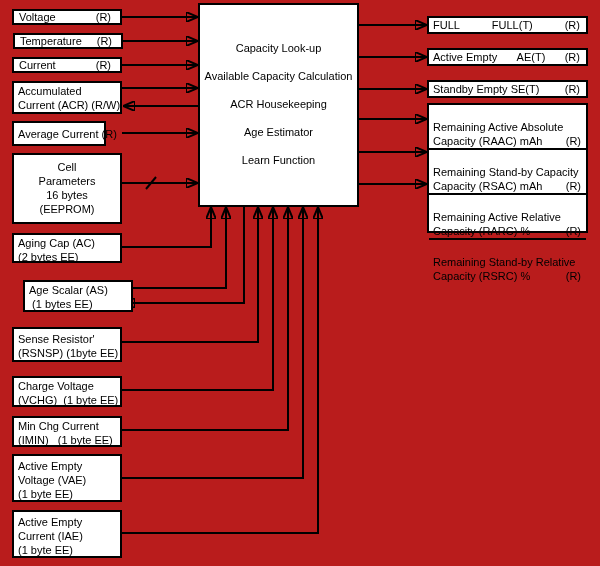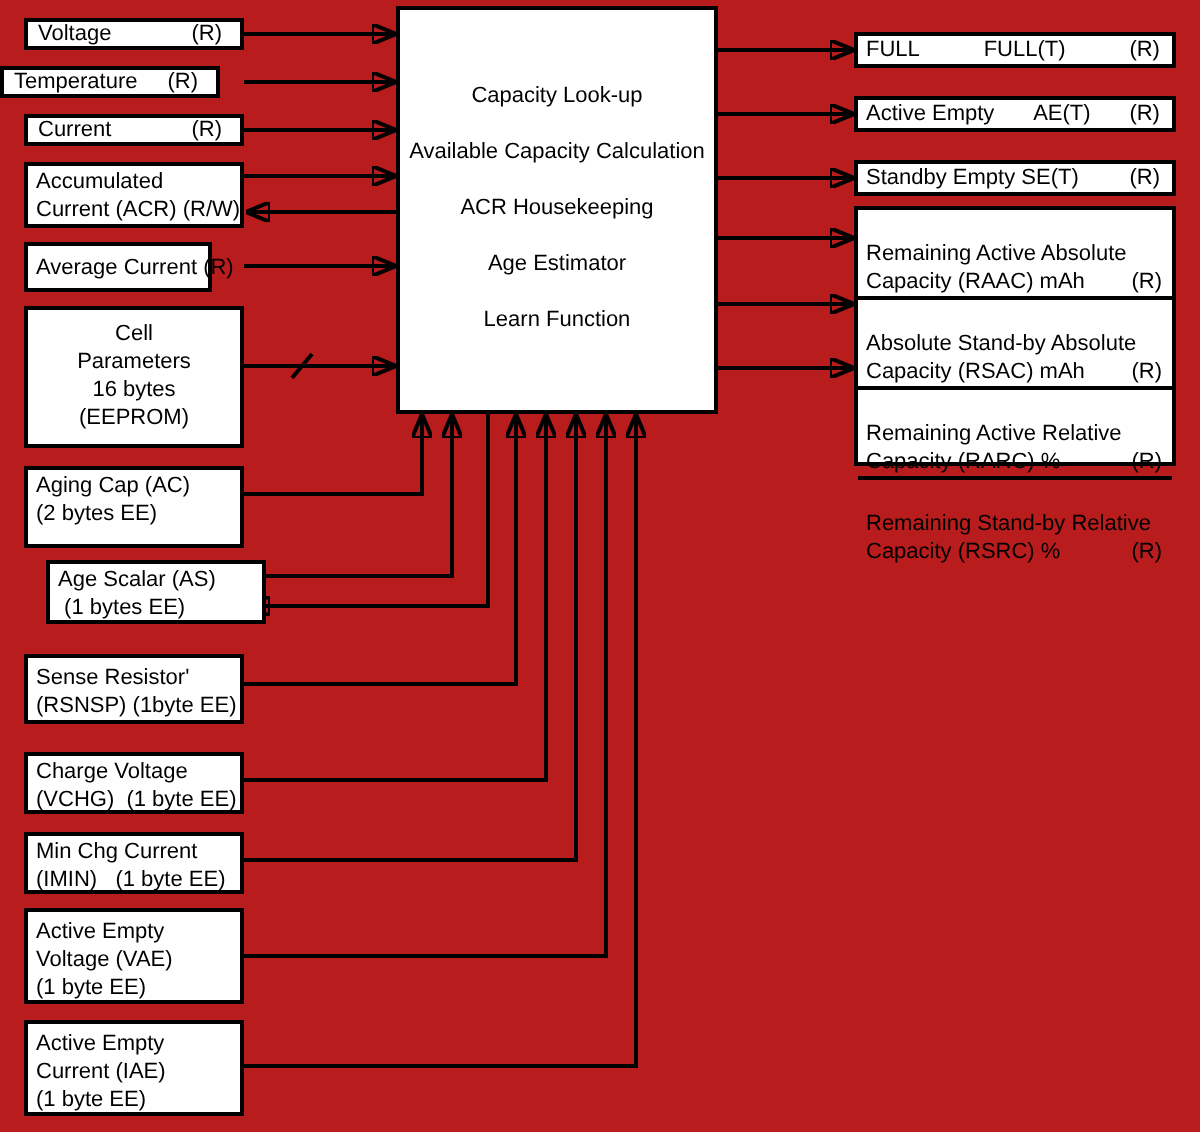--- a/index.html
+++ b/index.html
@@ -56,21 +56,21 @@
     <path d="M359 119 L427 119" marker-end="url(#ah)"></path>
     <path d="M359 152 L427 152" marker-end="url(#ah)"></path>
     <path d="M359 184 L427 184" marker-end="url(#ah)"></path>
   </svg>
 
   <div class="box kv" style="left:12px;top:9px;width:110px;height:16px;">
     <span>Voltage</span>
     <span>(R)</span>
   </div>
 
-  <div class="box kv" style="left:0;top:33px;width:110px;height:16px;">
+  <div class="box kv" style="left:13px;top:33px;width:110px;height:16px;">
     <span>Temperature</span>
     <span>(R)</span>
   </div>
 
   <div class="box kv" style="left:12px;top:57px;width:110px;height:16px;">
     <span>Current</span>
     <span>(R)</span>
   </div>
 
   <div class="box ml" style="left:12px;top:81px;width:110px;height:33px;">
@@ -82,21 +82,21 @@
     <div>Average Current (R)</div>
   </div>
 
   <div class="box ctr" style="left:12px;top:153px;width:110px;height:71px;">
     <div>Cell</div>
     <div>Parameters</div>
     <div>16 bytes</div>
     <div>(EEPROM)</div>
   </div>
 
-  <div class="box ml" style="left:12px;top:233px;width:110px;height:41px;">
+  <div class="box ml" style="left:12px;top:233px;width:110px;height:30px;">
     <div>Aging Cap (AC)</div>
     <div>(2 bytes EE)</div>
   </div>
 
   <div class="box ml" style="left:23px;top:280px;width:110px;height:32px;">
     <div>Age Scalar (AS)</div>
     <div> (1 bytes EE)</div>
   </div>
 
   <div class="box ml" style="left:12px;top:327px;width:110px;height:35px;padding-top:3px;">
@@ -153,21 +153,21 @@
 
   <div class="box outgrp" style="left:427px;top:103px;width:161px;height:130px;">
     <div class="outrow">
       <div>Remaining Active Absolute</div>
       <div class="l2">
         <span>Capacity (RAAC) mAh</span>
         <span>(R)</span>
       </div>
     </div>
     <div class="outrow">
-      <div>Absolute Stand-by Absolute</div>
+      <div>Remaining Stand-by Capacity</div>
       <div class="l2">
         <span>Capacity (RSAC) mAh</span>
         <span>(R)</span>
       </div>
     </div>
     <div class="outrow">
       <div>Remaining Active Relative</div>
       <div class="l2">
         <span>Capacity (RARC) %</span>
         <span>(R)</span>

